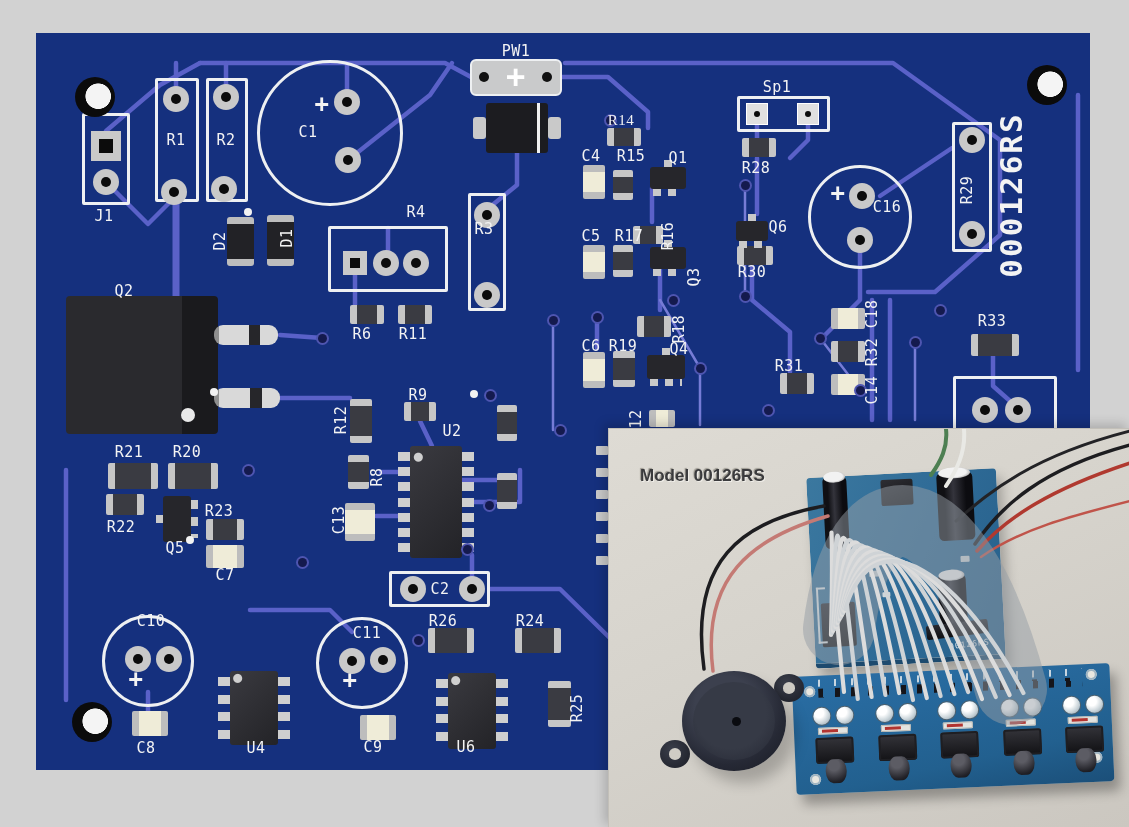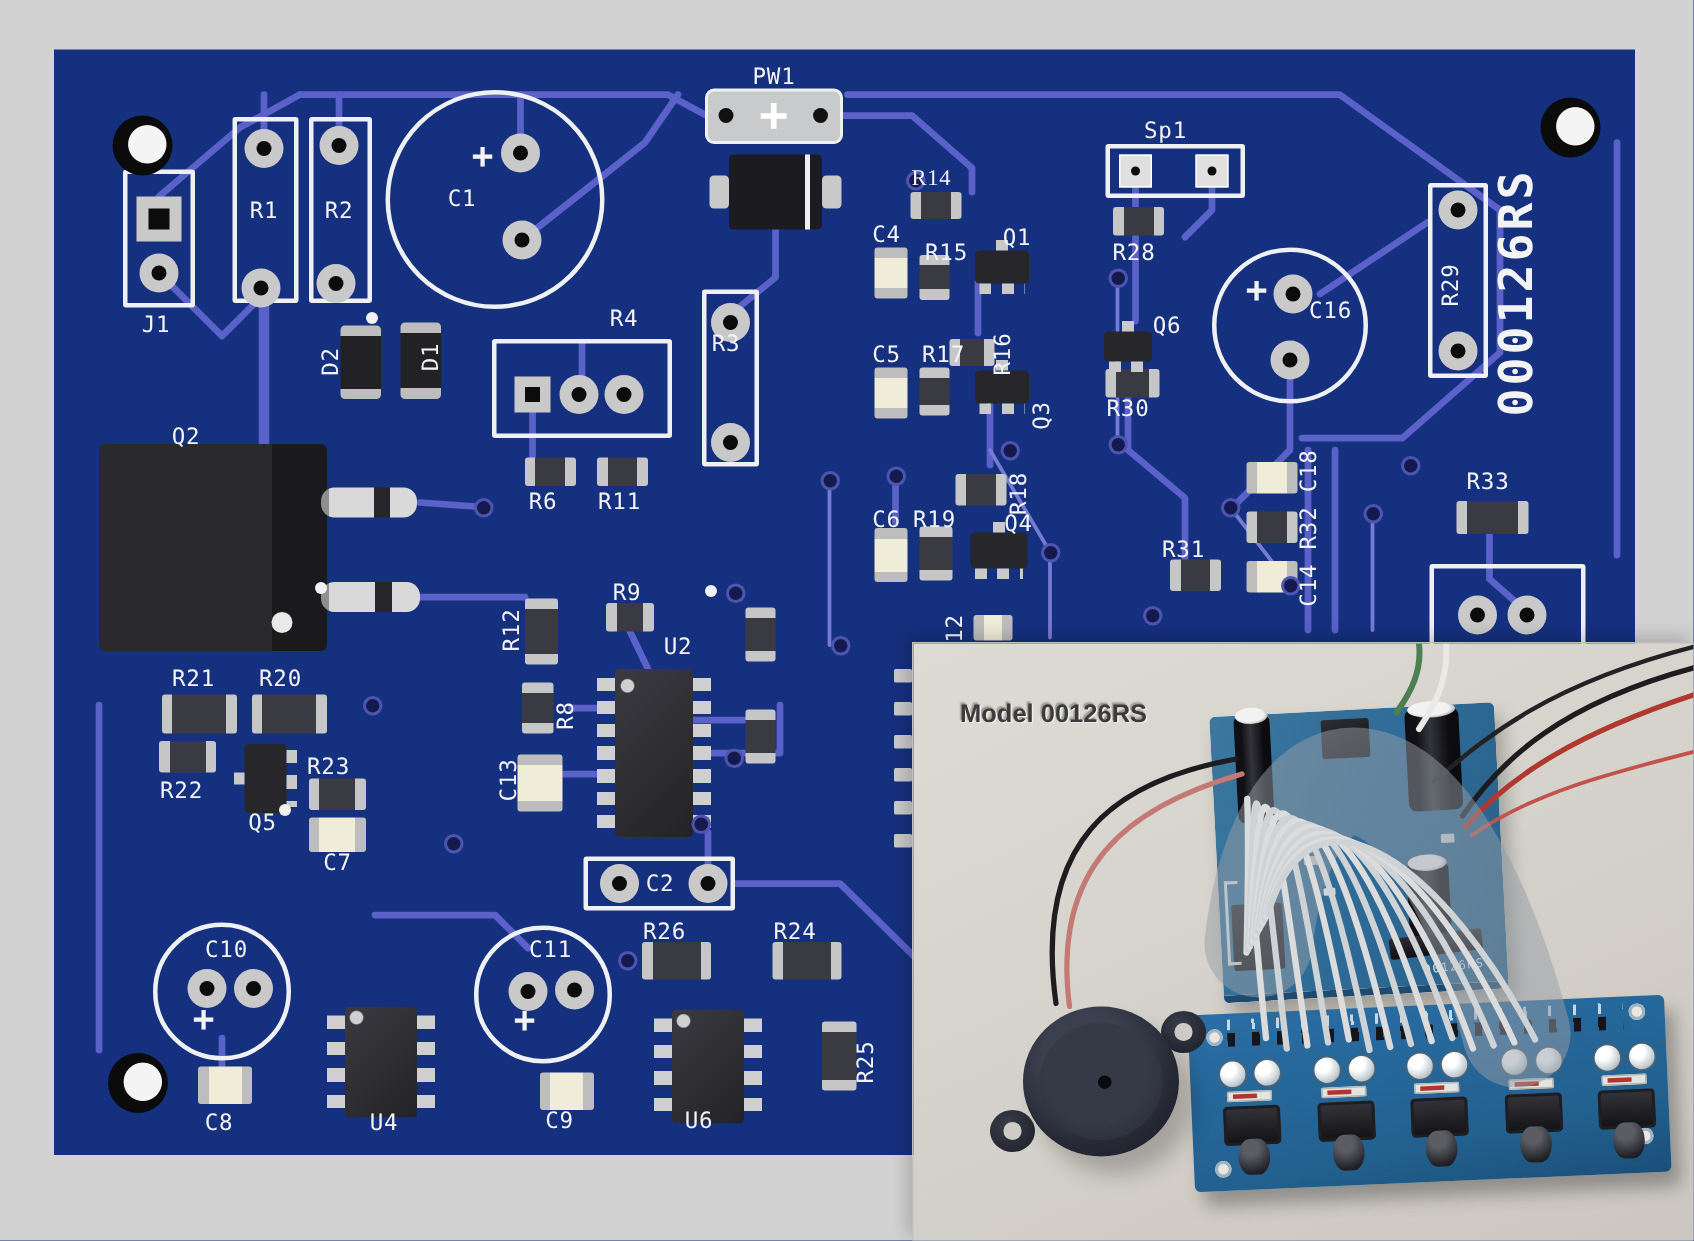--- a/index.html
+++ b/index.html
@@ -264,34 +264,34 @@
         <div class="cmp wdot" style="left: 150px; top: 503px;"></div>
       </div>
     <div id="silk-layer">
         <div class="silk" style="left: 68px; top: 183px; transform: translate(-50%, -50%) rotate(0deg);">J1</div>
         <div class="silk" style="left: 140px; top: 107px; transform: translate(-50%, -50%) rotate(0deg);">R1</div>
         <div class="silk" style="left: 190px; top: 107px; transform: translate(-50%, -50%) rotate(0deg);">R2</div>
         <div class="silk" style="left: 272px; top: 99px; transform: translate(-50%, -50%) rotate(0deg);">C1</div>
         <div class="silk" style="left: 480px; top: 18px; transform: translate(-50%, -50%) rotate(0deg);">PW1</div>
         <div class="silk" style="left: 585px; top: 87px; transform: translate(-50%, -50%) rotate(0deg); font-family: Liberation Serif, serif;">R14</div>
         <div class="silk" style="left: 555px; top: 123px; transform: translate(-50%, -50%) rotate(0deg);">C4</div>
-        <div class="silk" style="left: 595px; top: 123px; transform: translate(-50%, -50%) rotate(0deg); margin-top: 12px;">R15</div>
+        <div class="silk" style="left: 595px; top: 123px; transform: translate(-50%, -50%) rotate(0deg);">R15</div>
         <div class="silk" style="left: 642px; top: 125px; transform: translate(-50%, -50%) rotate(0deg);">Q1</div>
         <div class="silk" style="left: 632px; top: 203px; transform: translate(-50%, -50%) rotate(-90deg);">R16</div>
         <div class="silk" style="left: 555px; top: 203px; transform: translate(-50%, -50%) rotate(0deg);">C5</div>
         <div class="silk" style="left: 593px; top: 203px; transform: translate(-50%, -50%) rotate(0deg);">R17</div>
         <div class="silk" style="left: 658px; top: 244px; transform: translate(-50%, -50%) rotate(-90deg);">Q3</div>
         <div class="silk" style="left: 448px; top: 196px; transform: translate(-50%, -50%) rotate(0deg);">R3</div>
         <div class="silk" style="left: 184px; top: 208px; transform: translate(-50%, -50%) rotate(-90deg);">D2</div>
         <div class="silk" style="left: 251px; top: 205px; transform: translate(-50%, -50%) rotate(-90deg);">D1</div>
         <div class="silk" style="left: 380px; top: 179px; transform: translate(-50%, -50%) rotate(0deg);">R4</div>
         <div class="silk" style="left: 88px; top: 258px; transform: translate(-50%, -50%) rotate(0deg);">Q2</div>
         <div class="silk" style="left: 741px; top: 54px; transform: translate(-50%, -50%) rotate(0deg);">Sp1</div>
         <div class="silk" style="left: 720px; top: 135px; transform: translate(-50%, -50%) rotate(0deg);">R28</div>
-        <div class="silk" style="left: 742px; top: 184px; transform: translate(-50%, -50%) rotate(0deg);">Q6</div>
+        <div class="silk" style="left: 742px; top: 194px; transform: translate(-50%, -50%) rotate(0deg);">Q6</div>
         <div class="silk" style="left: 716px; top: 239px; transform: translate(-50%, -50%) rotate(0deg);">R30</div>
         <div class="silk" style="left: 851px; top: 174px; transform: translate(-50%, -50%) rotate(0deg);">C16</div>
         <div class="silk" style="left: 931px; top: 157px; transform: translate(-50%, -50%) rotate(-90deg);">R29</div>
         <div class="silk" style="left: 956px; top: 288px; transform: translate(-50%, -50%) rotate(0deg);">R33</div>
         <div class="silk" style="left: 326px; top: 301px; transform: translate(-50%, -50%) rotate(0deg);">R6</div>
         <div class="silk" style="left: 377px; top: 301px; transform: translate(-50%, -50%) rotate(0deg);">R11</div>
         <div class="silk" style="left: 382px; top: 362px; transform: translate(-50%, -50%) rotate(0deg);">R9</div>
         <div class="silk" style="left: 305px; top: 387px; transform: translate(-50%, -50%) rotate(-90deg);">R12</div>
         <div class="silk" style="left: 416px; top: 398px; transform: translate(-50%, -50%) rotate(0deg);">U2</div>
         <div class="silk" style="left: 341px; top: 444px; transform: translate(-50%, -50%) rotate(-90deg);">R8</div>
@@ -302,21 +302,21 @@
         <div class="silk" style="left: 139px; top: 515px; transform: translate(-50%, -50%) rotate(0deg);">Q5</div>
         <div class="silk" style="left: 183px; top: 478px; transform: translate(-50%, -50%) rotate(0deg);">R23</div>
         <div class="silk" style="left: 189px; top: 542px; transform: translate(-50%, -50%) rotate(0deg);">C7</div>
         <div class="silk" style="left: 404px; top: 556px; transform: translate(-50%, -50%) rotate(0deg);">C2</div>
         <div class="silk" style="left: 555px; top: 313px; transform: translate(-50%, -50%) rotate(0deg);">C6</div>
         <div class="silk" style="left: 587px; top: 313px; transform: translate(-50%, -50%) rotate(0deg);">R19</div>
         <div class="silk" style="left: 643px; top: 296px; transform: translate(-50%, -50%) rotate(-90deg);">R18</div>
         <div class="silk" style="left: 643px; top: 316px; transform: translate(-50%, -50%) rotate(0deg);">Q4</div>
         <div class="silk" style="left: 753px; top: 333px; transform: translate(-50%, -50%) rotate(0deg);">R31</div>
         <div class="silk" style="left: 836px; top: 319px; transform: translate(-50%, -50%) rotate(-90deg);">C14 R32 C18</div>
-        <div class="silk" style="left: 115px; top: 600px; transform: translate(-50%, -50%) rotate(0deg);">C10</div>
+        <div class="silk" style="left: 115px; top: 588px; transform: translate(-50%, -50%) rotate(0deg);">C10</div>
         <div class="silk" style="left: 110px; top: 715px; transform: translate(-50%, -50%) rotate(0deg);">C8</div>
         <div class="silk" style="left: 220px; top: 715px; transform: translate(-50%, -50%) rotate(0deg);">U4</div>
         <div class="silk" style="left: 331px; top: 600px; transform: translate(-50%, -50%) rotate(0deg);">C11</div>
         <div class="silk" style="left: 337px; top: 714px; transform: translate(-50%, -50%) rotate(0deg);">C9</div>
         <div class="silk" style="left: 430px; top: 714px; transform: translate(-50%, -50%) rotate(0deg);">U6</div>
         <div class="silk" style="left: 407px; top: 588px; transform: translate(-50%, -50%) rotate(0deg);">R26</div>
         <div class="silk" style="left: 494px; top: 588px; transform: translate(-50%, -50%) rotate(0deg);">R24</div>
         <div class="silk" style="left: 541px; top: 675px; transform: translate(-50%, -50%) rotate(-90deg);">R25</div>
         <div class="silk" style="left: 600px; top: 386px; transform: translate(-50%, -50%) rotate(-90deg);">12</div>
         <div class="silk plus" style="left: 286px; top: 71px; transform: translate(-50%, -50%) rotate(0deg);">+</div>

